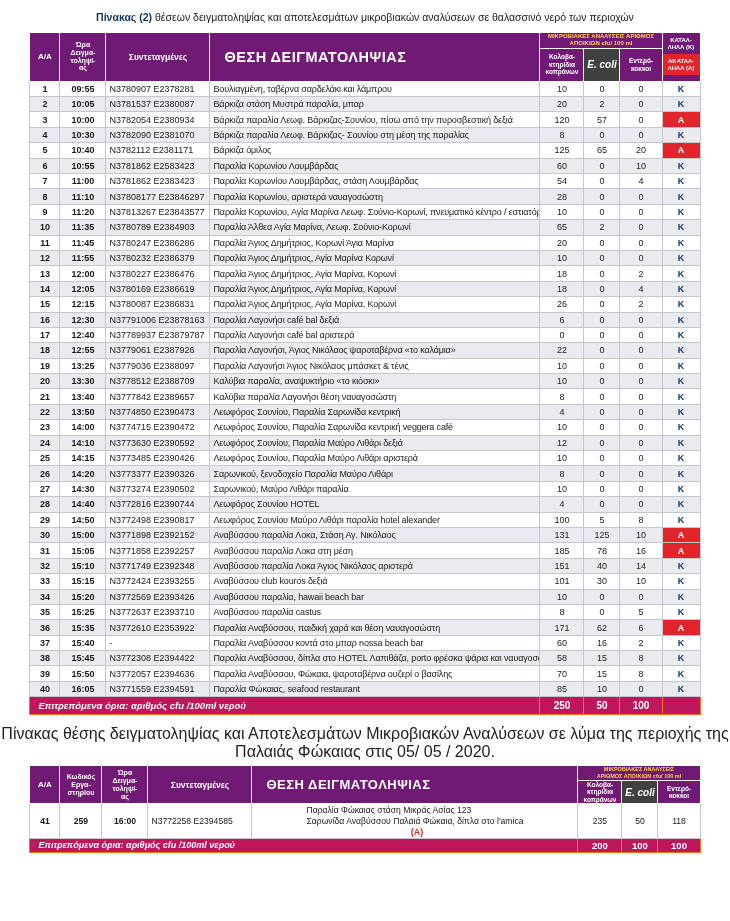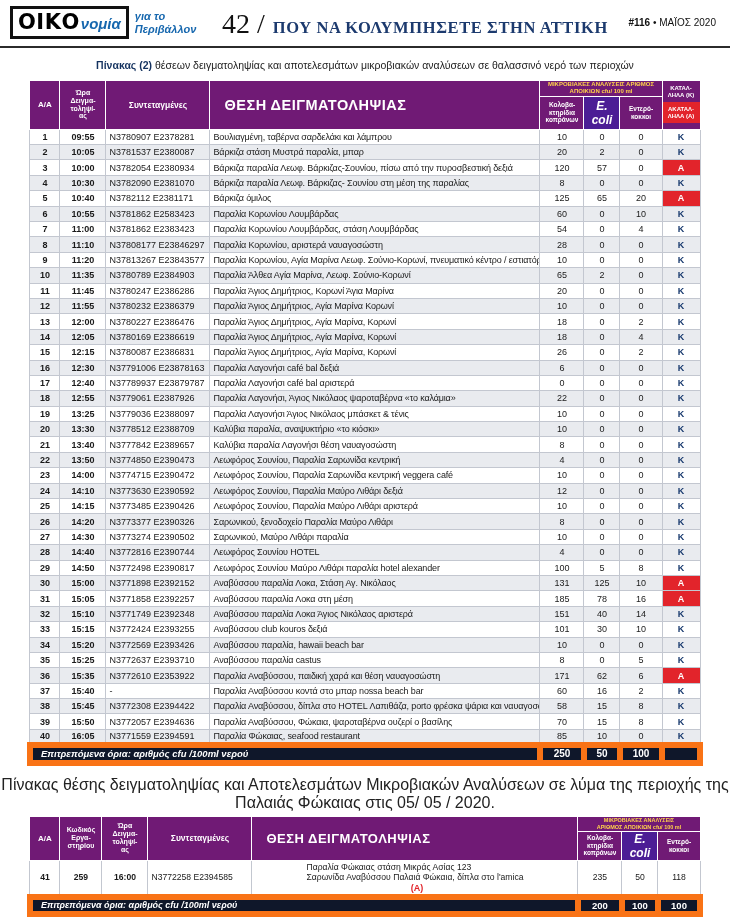--- a/index.html
+++ b/index.html
@@ -30,40 +30,40 @@
   th, td { border: 1px solid #c3c7d0; }
   thead th { background: #701a75; color: #fff; border: 1px solid #fff; font-weight: bold; vertical-align: middle; text-align: center; overflow: hidden; }
   .pre { white-space: pre-line; }
   .h-aa { font-size: 8px; }
   .h-time { font-size: 7px; line-height: 1.12; }
   .h-code { font-size: 7px; line-height: 1.12; }
   .h-coords { font-size: 8.5px; }
   .h-pos { font-size: 14.5px; letter-spacing: 0.5px; text-align: left; padding-left: 14px; }
   .h-band { font-size: 6px; color: #ffd24a; line-height: 1.25; height: 14px; font-weight: bold; }
   .h-colif, .h-entero { font-size: 6.5px; line-height: 1.15; }
-  .h-ecoli { font-size: 12px; font-style: italic; background: #4c1d95; }
+  .h-ecoli { font-size: 10px; font-style: italic; background: #404040; }
   .h-status { padding: 0; font-size: 6px; vertical-align: top; }
   .st-ok { padding: 4px 1px 3px 1px; line-height: 1.2; }
   .st-bad { background: #e2242b; padding: 4px 1px 3px 1px; line-height: 1.2; }
   .t1 thead tr:nth-child(2) th { height: 33px; }
 
   
   .t1 tbody td { height: 15.4px; font-size: 9px; padding: 0 3px; color: #1a1a1a; overflow: hidden; white-space: nowrap; background: #fff; }
   .t1 tbody tr.alt td { background: #e9ebef; }
   .c-aa   { text-align: center; font-weight: bold; }
   .c-time { text-align: center; font-weight: bold; }
   .c-coords { text-align: left; font-size: 8.5px; padding-left: 5px; }
   .c-pos  { font-size: 8.6px; letter-spacing: -0.15px; }
   .num    { text-align: center; }
   .c-status { text-align: center; font-weight: bold; }
   td.c-status.ok  { color: #16386d; }
   .t1 tbody td.c-status.bad { background: #e2242b; color: #fff; }
 
   
-  .limits td { background: #0f172a; color: #fff; border: 6px solid #f97316; height: 18px; }
+  .limits td { background: #be185d; color: #fff; border: 1px solid #f97316; height: 18px; }
   .lim-label { text-align: left; padding-left: 8px; font-size: 9.5px; font-weight: bold; font-style: italic; }
   .lim-val { text-align: center; font-weight: bold; font-size: 10px; }
 
   
   .t2 { margin-top: 4px; }
   .t2 .h-pos { font-size: 13px; }
   .t2 .h-band { height: 11px; font-size: 5.5px; }
   .t2 thead tr:nth-child(2) th { height: 22px; }
   .t2 tbody td { font-size: 8.6px; padding: 1px 3px; height: 23px; color: #1a1a1a; overflow: hidden; }
   .t2 .c-aa, .t2 .c-code, .t2 .c-time { white-space: nowrap; }
@@ -74,39 +74,20 @@
   .mark { color: #e2242b; font-weight: bold; font-size: 9px; margin-left: 4px; flex: 0 0 auto; }
   .t2 .limits td { height: 14px; }
   .t2 .lim-label { font-size: 9px; }
   .t2 .lim-val { font-size: 9.5px; }
 </style>
 </head>
 <body>
 
 <div class="page">
 
-  <div class="masthead">
-    <div class="logo">
-      <div class="logo-box">
-        <span class="logo-main">ΟΙΚΟ</span>
-        <span class="logo-sub">νομία</span>
-      </div>
-      <div class="logo-tagline">
-        <div>για το</div>
-        <div>Περιβάλλον</div>
-      </div>
-    </div>
-    <div class="title-block">
-      <span class="page-num">42 /</span>
-      <span class="title-text">ΠΟΥ ΝΑ ΚΟΛΥΜΠΗΣΕΤΕ ΣΤΗΝ ΑΤΤΙΚΗ</span>
-    </div>
-    <div class="issue">
-      <span class="issue-num">#116</span><span> • ΜΑΪΟΣ 2020</span>
-    </div>
-  </div>
 
   <div class="caption">
     <span class="cap-bold">Πίνακας (2)</span><span> θέσεων δειγματοληψίας και αποτελεσμάτων μικροβιακών αναλύσεων σε θαλασσινό νερό των περιοχών</span><br>
   </div>
 
   <table class="t1">
     <colgroup>
       <col style="width:30px">
         <col style="width:46px">
         <col style="width:104px">

